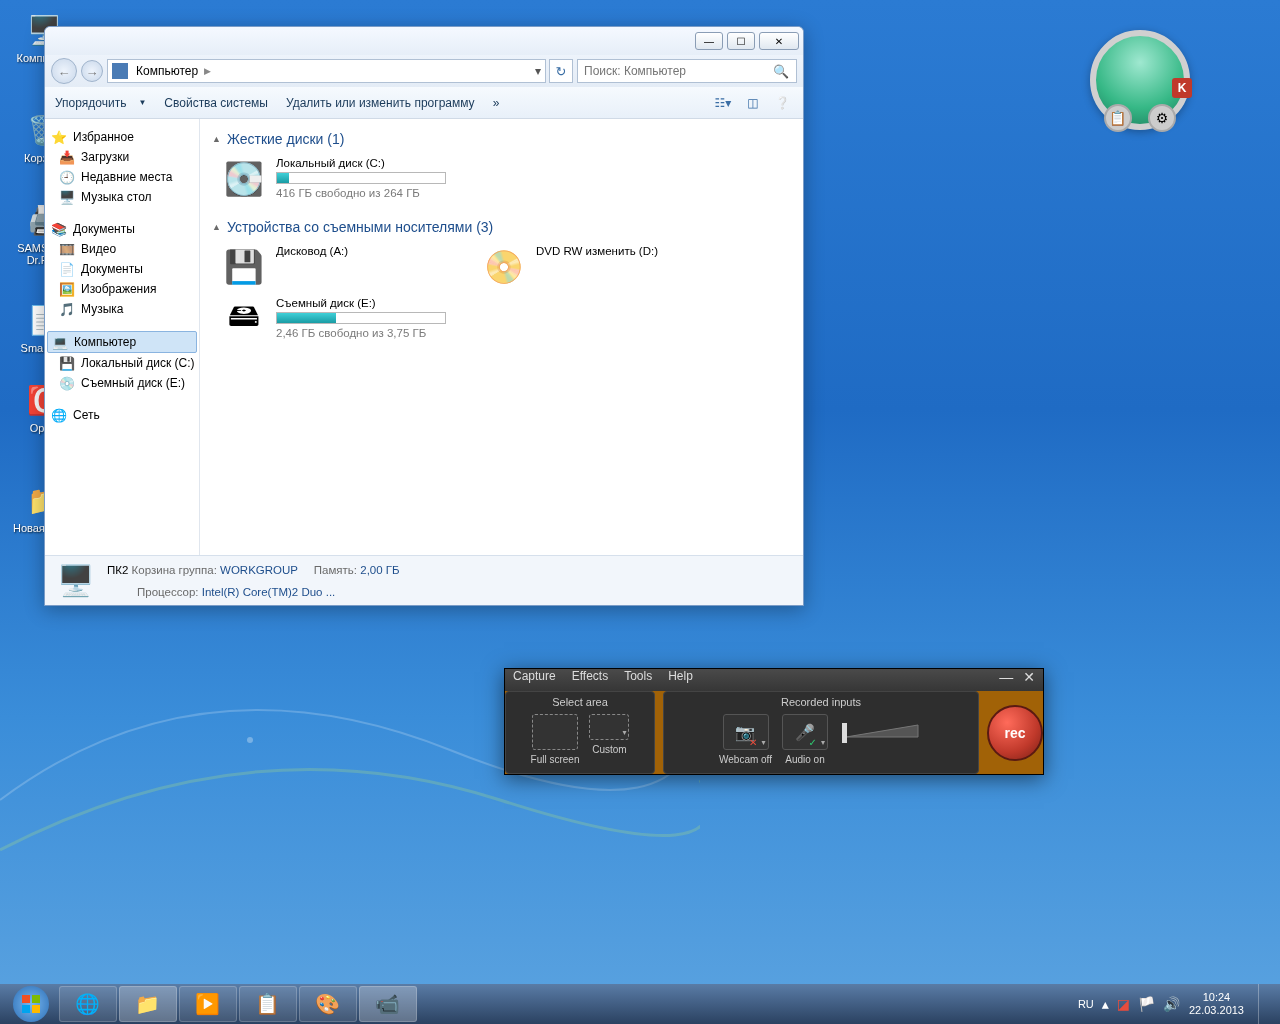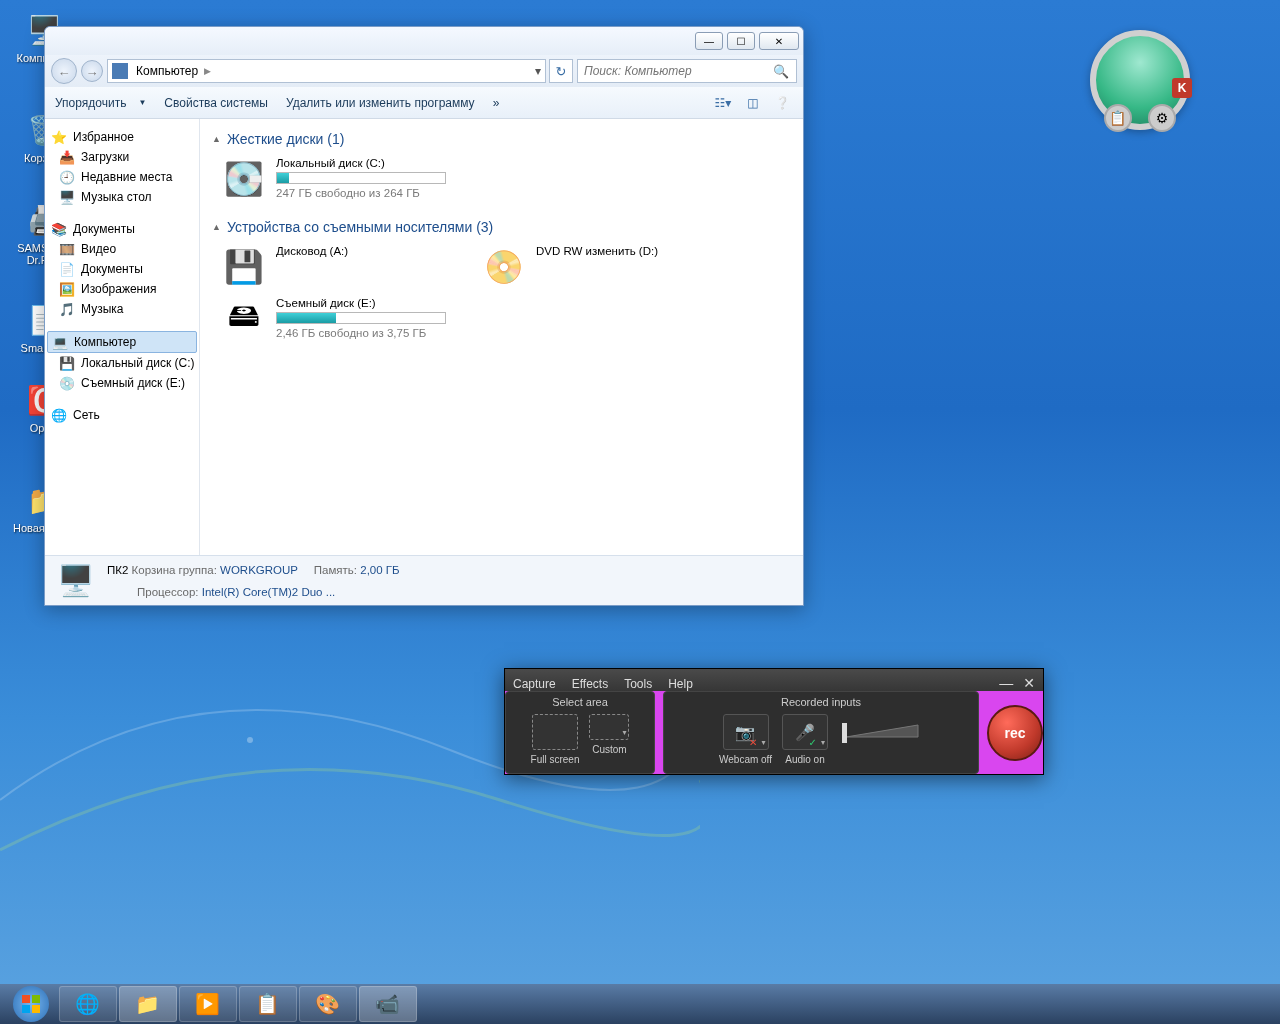--- a/index.html
+++ b/index.html
@@ -28,21 +28,21 @@
 
 .addressbar { height: 32px; display: flex; align-items: center; gap: 4px; padding: 0 6px; background: linear-gradient(#edf3fb,#e4ecf6); }
 .navbtn { width: 26px; height: 26px; border-radius: 50%; background: radial-gradient(#eef4fc,#c8d7ea); border: 1px solid #a0b4cc; cursor: pointer; display: flex; align-items: center; justify-content: center; font-size: 13px; color: #7a7a7a; }
 .navbtn.fwd { width: 22px; height: 22px; }
 .breadcrumb { flex: 1; height: 24px; border: 1px solid #b0c0d4; background: #fff; display: flex; align-items: center; padding: 0 4px; font-size: 12px; }
 .breadcrumb .seg { padding: 0 4px; }
 .breadcrumb .arrow { color: #888; font-size: 9px; padding: 0 2px; }
 .bc-icon { width: 16px; height: 16px; background: #4a7bb5; display: inline-block; margin-right: 4px; }
 .bc-refresh { width: 24px; height: 24px; border: 1px solid #b0c0d4; background: #fff; display: flex; align-items: center; justify-content: center; color: #3a6ea5; font-size: 13px; margin-left: -1px; }
 .search { width: 220px; height: 24px; border: 1px solid #b0c0d4; background: #fff; display: flex; align-items: center; padding: 0 6px; }
-.search input { border: none; flex: 1; font-size: 12px; color: #a21caf; font-style: italic; outline: none; }
+.search input { border: none; flex: 1; font-size: 12px; color: #a21caf; outline: none; }
 .search .sicon { color: #3a6ea5; font-size: 13px; }
 
 .toolbar { height: 32px; background: linear-gradient(#f6fafe,#e8f0f9); border-bottom: 1px solid #d0dae6; display: flex; align-items: center; padding: 0 10px; font-size: 12px; color: #1a3a5a; gap: 18px; }
 .tb-item { cursor: pointer; display: flex; align-items: center; gap: 12px; }
 .tb-right { margin-left: auto; display: flex; gap: 10px; align-items: center; }
 .tb-icon { width: 20px; height: 20px; display: flex; align-items: center; justify-content: center; color: #3a6ea5; cursor: pointer; }
 
 .body { flex: 1; display: flex; min-height: 0; }
 .sidebar { width: 155px; background: #fff; border-right: 1px solid #e0e6ee; padding: 8px 0; overflow: hidden; font-size: 12px; }
 .sb-group { margin-bottom: 12px; }
@@ -63,24 +63,24 @@
 .drive-bar .fill { height: 100%; background: linear-gradient(180deg,#3fd0d8,#1a9ca4); }
 .drive-free { color: #7a7a7a; }
 
 .details { height: 50px; background: #f2f6fb; border-top: 1px solid #d6e0ec; display: flex; align-items: center; padding: 4px 10px; gap: 10px; font-size: 11.5px; }
 .details-ic { width: 42px; height: 42px; display: flex; align-items: center; justify-content: center; font-size: 30px; }
 .dlabel { color: #6a6a6a; text-align: right; } .dval { color: #1e4e8c; }
 .dname { font-weight: normal; color: #000; }
 
 
 .camtasia { position: absolute; left: 504px; top: 668px; width: 540px; background: #2a2a2a; border: 1px solid #000; box-shadow: 0 4px 20px rgba(0,0,0,0.5); }
-.ct-menu { height: 22px; background: linear-gradient(#4a4a4a,#363636); display: flex; align-items: flex-end; padding: 0 8px; gap: 16px; font-size: 12px; color: #ddd; }
+.ct-menu { height: 22px; background: linear-gradient(#4a4a4a,#363636); display: flex; align-items: flex-start; padding: 0 8px; gap: 16px; font-size: 12px; color: #ddd; }
 .ct-menu span { cursor: pointer; }
 .ct-menu .ctrl { margin-left: auto; display: flex; gap: 10px; font-size: 14px; }
-.ct-body { display: flex; gap: 8px; background: #d946ef; }
+.ct-body { display: flex; gap: 8px; background: #a16207; }
 .ct-panel { border: 1px solid #444; border-radius: 4px; background: #2e2e2e; padding: 4px 8px 8px; }
 .ct-panel h4 { color: #ccc; font-size: 11px; font-weight: normal; text-align: center; margin-bottom: 6px; }
 .ct-row { display: flex; gap: 10px; justify-content: center; }
 .ct-btn { display: flex; flex-direction: column; align-items: center; gap: 4px; cursor: pointer; }
 .ct-btn .box { width: 46px; height: 36px; border: 1px solid #555; border-radius: 3px; background: #333; display: flex; align-items: center; justify-content: center; position: relative; }
 .ct-btn .box.dashed { border: 1px dashed #888; }
 .ct-btn .box .dd { position: absolute; right: 2px; bottom: 2px; font-size: 8px; color: #aaa; }
 .ct-btn .t { color: #ccc; font-size: 10px; }
 .ct-slider { width: 85px; height: 36px; display: flex; align-items: center; }
 .rec-btn { width: 56px; height: 56px; border-radius: 50%; background: radial-gradient(circle at 35% 30%, #ff6b5a, #c0392b 60%, #7a1f15); border: 2px solid #5a1a12; display: flex; align-items: center; justify-content: center; color: #fff; font-size: 14px; font-weight: bold; cursor: pointer; align-self: center; }
@@ -246,21 +246,21 @@
           <span>Жесткие диски (1)</span>
         </div>
       <div class="drive-row">
         <div class="drive">
           <div class="drive-ic">💽</div>
           <div class="drive-info">
             <div class="drive-name">Локальный диск (C:)</div>
             <div class="drive-bar">
                 <div class="fill" style="width:7%"></div>
               </div>
-            <div class="drive-free">247 ГБ свободно из 264 ГБ</div>
+            <div class="drive-free">416 ГБ свободно из 264 ГБ</div>
           </div>
         </div>
       </div>
       <div class="section-head">
           <span class="tri">▲</span>
           <span>Устройства со съемными носителями (3)</span>
         </div>
       <div class="drive-row">
         <div class="drive">
           <div class="drive-ic">💾</div>
@@ -375,13 +375,25 @@
           <rect x="11" y="11" width="8" height="8" fill="#ffb900"></rect>
         </svg>
       </div>
   </div>
   <div class="tb-btn">🌐</div>
   <div class="tb-btn active">📁</div>
   <div class="tb-btn">▶️</div>
   <div class="tb-btn">📋</div>
   <div class="tb-btn">🎨</div>
   <div class="tb-btn active">📹</div>
+  <div class="tray">
+    <span>RU</span>
+    <span class="tray-ic">▴</span>
+    <span class="tray-ic" style="color:#e74c3c">◪</span>
+    <span class="tray-ic">🏳️</span>
+    <span class="tray-ic">🔊</span>
+    <div class="clock">
+      <div>10:24</div>
+      <div>22.03.2013</div>
+    </div>
+    <div class="showdesk"></div>
+  </div>
 </div>
 
 </body></html>

